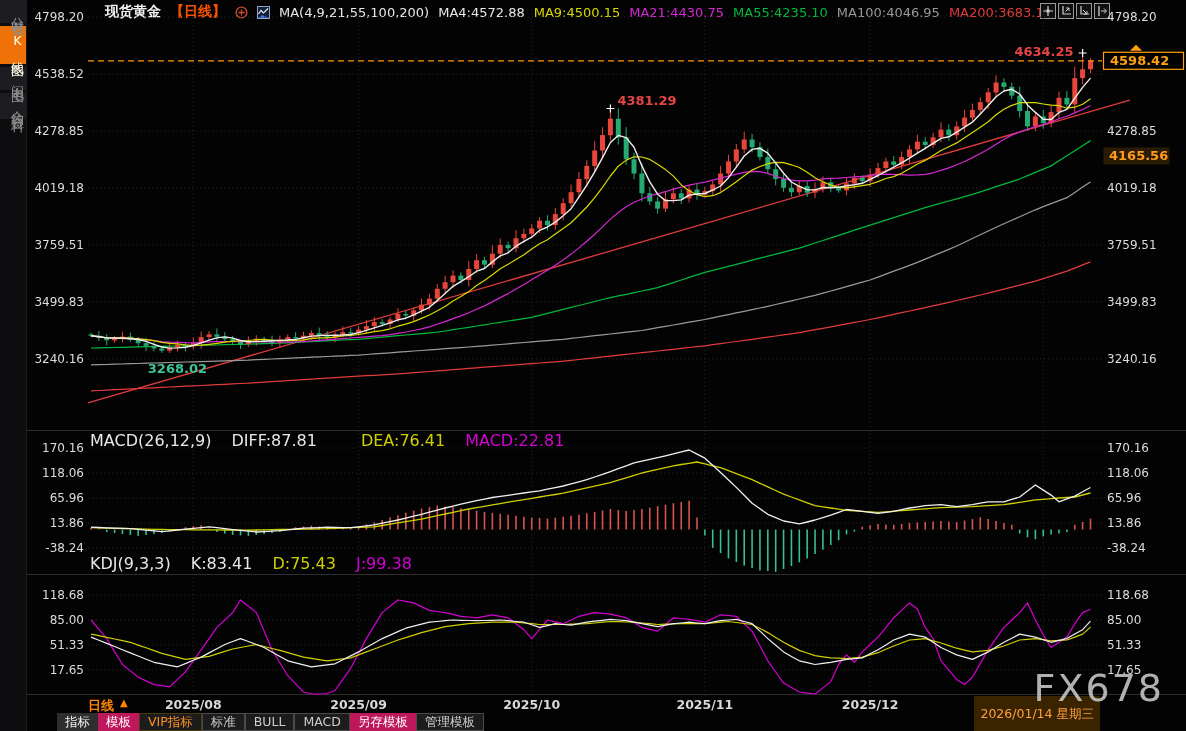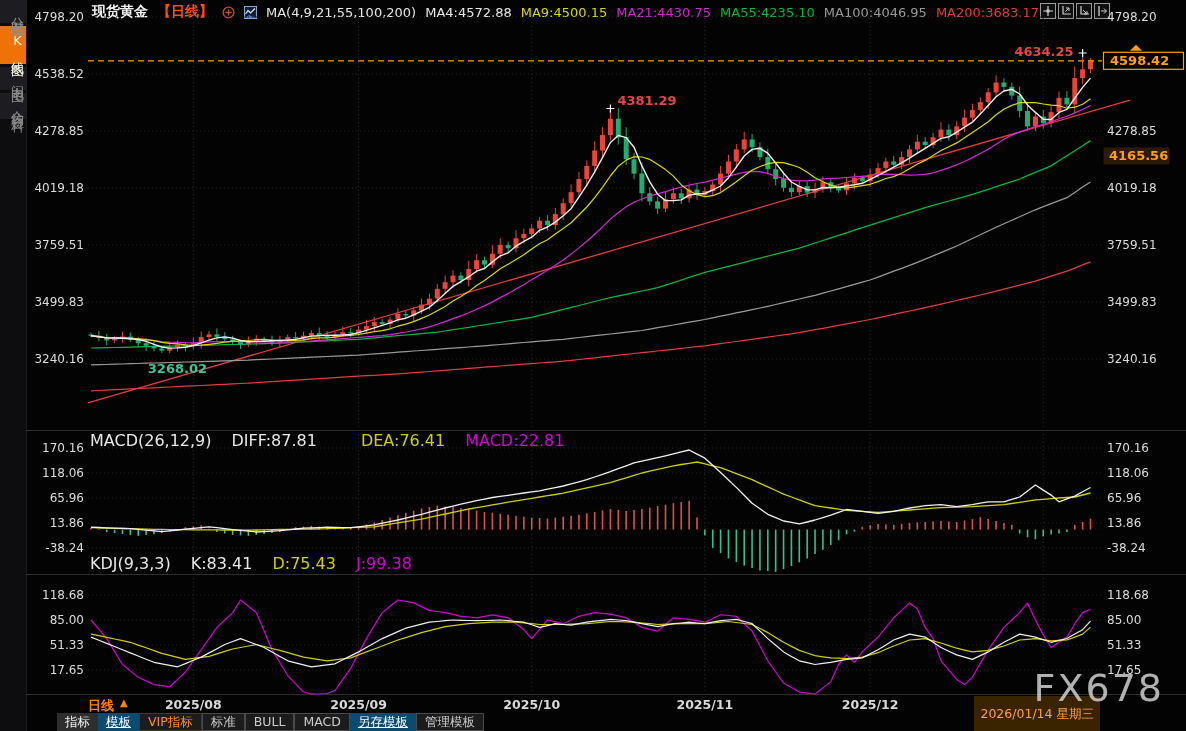--- a/index.html
+++ b/index.html
@@ -4,37 +4,37 @@
 <style>
   html,body{margin:0;padding:0;background:#000;}
   body{width:1186px;height:731px;overflow:hidden;font-family:"DejaVu Sans",sans-serif;}
   .stage{position:relative;width:1186px;height:731px;background:#030303;}
   
   .sidebar{position:absolute;left:0;top:0;width:26px;height:731px;background:#0d0d0f;border-right:1px solid #1c1c1e;}
   .side-tab{width:26px;margin:0 0 3px 0;padding:7px 0;background:#1d1d21;color:#8f8f8f;font-size:13px;
     writing-mode:vertical-rl;text-orientation:upright;letter-spacing:3px;text-align:center;cursor:pointer;}
   .side-tab.active{background:#ee7207;color:#fffbe8;}
   
-  .hdr{position:absolute;left:92px;top:3px;height:18px;display:flex;align-items:center;gap:9px;white-space:nowrap;font-size:13px;color:#e8e8e8;}
+  .hdr{position:absolute;left:105px;top:3px;height:18px;display:flex;align-items:center;gap:9px;white-space:nowrap;font-size:13px;color:#e8e8e8;}
   .hdr .sym{font-size:14px;font-weight:bold;color:#f2f2f2;}
   .hdr .per{font-size:14px;font-weight:bold;color:#ff5100;}
   .hdr-icons{position:absolute;right:76px;top:3px;display:flex;gap:2px;}
   .hicon{width:14px;height:14px;border:1px solid #9a9a9a;background:#101010;display:flex;align-items:center;justify-content:center;cursor:pointer;}
   
   .pane-hdr{position:absolute;left:90px;font-size:16px;color:#e8e8e8;display:flex;gap:20px;white-space:nowrap;}
   .pane-hdr .dea{color:#cfcf00;margin-left:24px;} .pane-hdr .mcd{color:#d400d4;}
   .pane-hdr .kk{color:#e8e8e8;} .pane-hdr .dd{color:#cfcf00;} .pane-hdr .jj{color:#d400d4;}
   
   .date-strip{position:absolute;left:88px;top:697px;font-size:13px;font-weight:bold;color:#ff8400;display:flex;gap:6px;align-items:flex-start;}
   .date-strip .tri{font-size:10px;}
   .last-date{position:absolute;right:86px;top:696px;background:#3a2400;color:#ffa040;font-size:12.5px;padding:10px 6px;}
   .toolbar{position:absolute;left:57px;top:713px;height:18px;display:flex;font-size:12.5px;}
   .tb{padding:1px 8px;line-height:15px;cursor:pointer;}
   .tb-plain{background:#2e2e2e;color:#f5f5f5;}
-  .tb-orange{background:#0c4a6e;color:#ffffff;text-decoration:underline;}
+  .tb-orange{background:#be185d;color:#ffffff;}
   .tb-vip{background:#1c1c1c;color:#ff9021;border:1px solid #4a3односторонн10;border:1px solid #4a3a10;line-height:13px;}
   .tb-plain2{background:#1c1c1c;color:#cdcdcd;border:1px solid #4a4a4a;line-height:13px;}
   .watermark{position:absolute;right:22px;top:666px;font-size:38px;color:rgba(208,208,208,.85);letter-spacing:2px;}
   svg text{font-family:"DejaVu Sans",sans-serif;}
 </style>
 </head>
 <body>
 
 <div class="stage">
 

